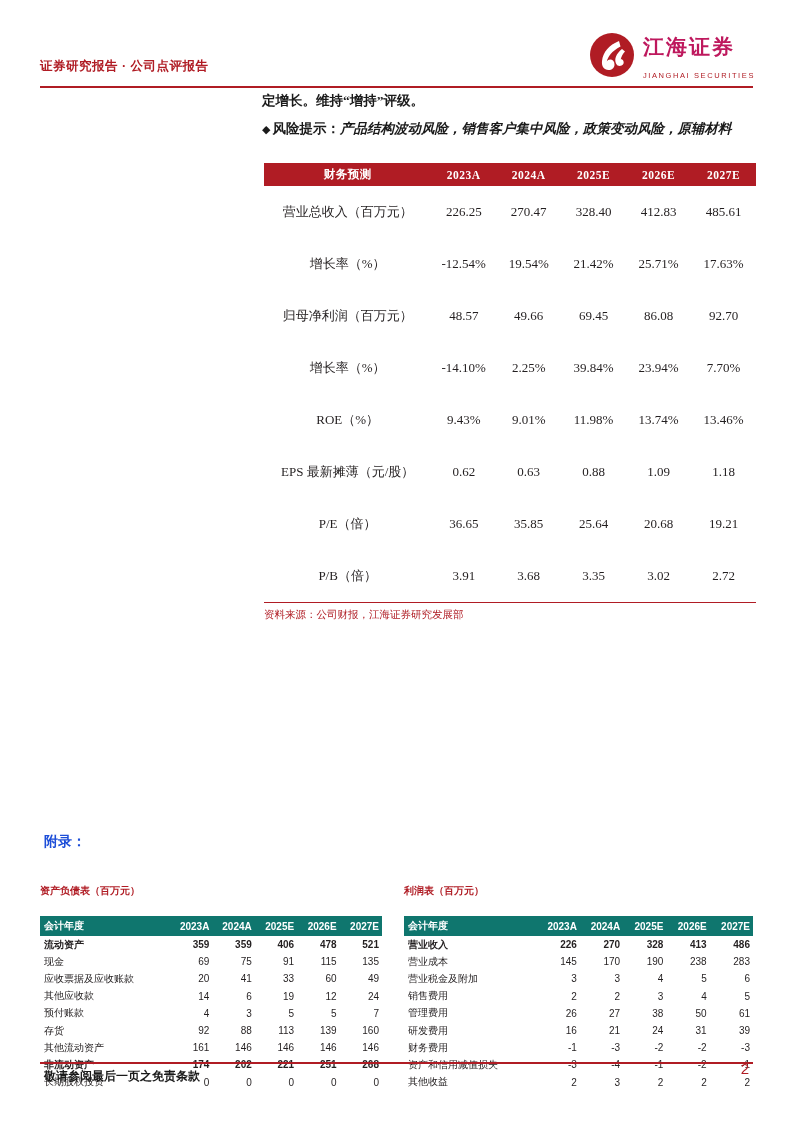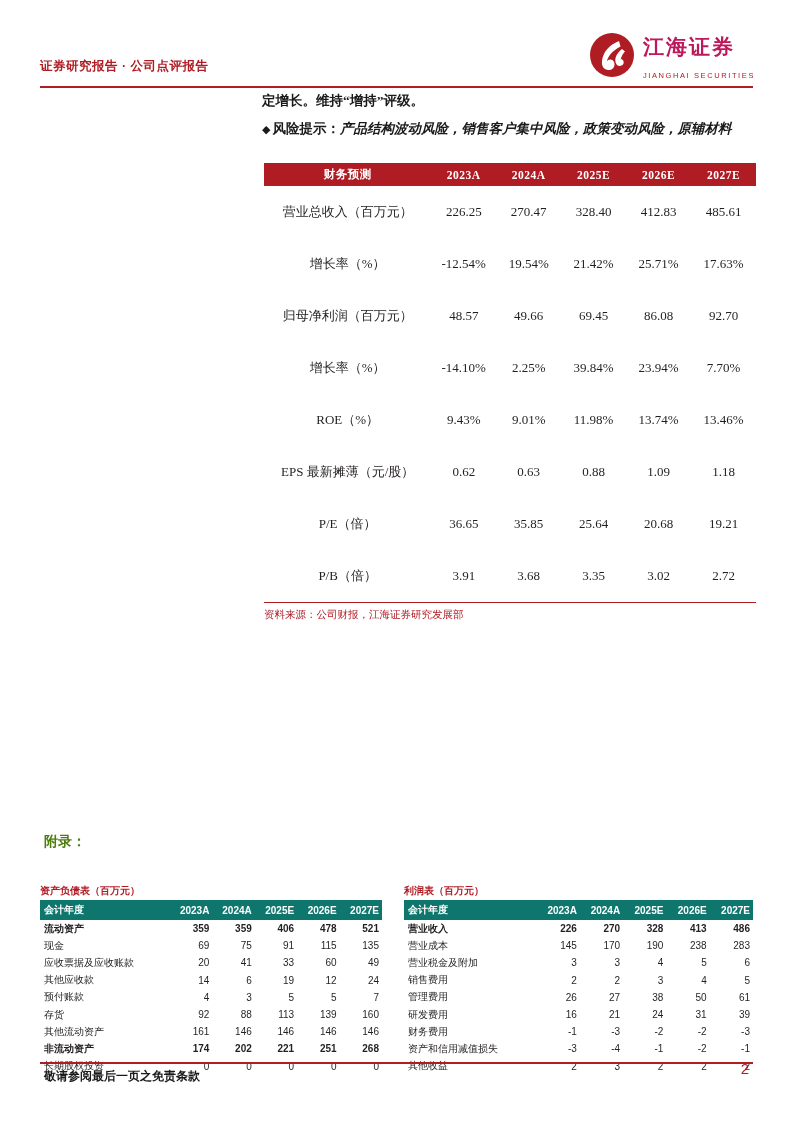--- a/index.html
+++ b/index.html
@@ -154,39 +154,39 @@
     font-size: 10.5px;
     color: #b01c24;
   }
   
   .appendix-title {
     position: absolute;
     left: 44px;
     top: 833px;
     font-size: 14px;
     font-weight: bold;
-    color: #4d7c0f;
+    color: #1d4ed8;
   }
   .fin-left {
     position: absolute;
     left: 40px;
     top: 884px;
     width: 342px;
   }
   .fin-right {
     position: absolute;
     left: 404px;
     top: 884px;
     width: 349px;
   }
   .fin-caption {
     font-size: 10px;
     font-weight: bold;
     color: #b01c24;
-    margin-bottom: 2px;
+    margin-bottom: 18px;
     font-family: "Liberation Sans", sans-serif;
   }
   table.fin {
     border-collapse: collapse;
     width: 100%;
     font-size: 10px;
     font-family: "Liberation Sans", sans-serif;
   }
   table.fin thead th {
     background: #0f766e;

